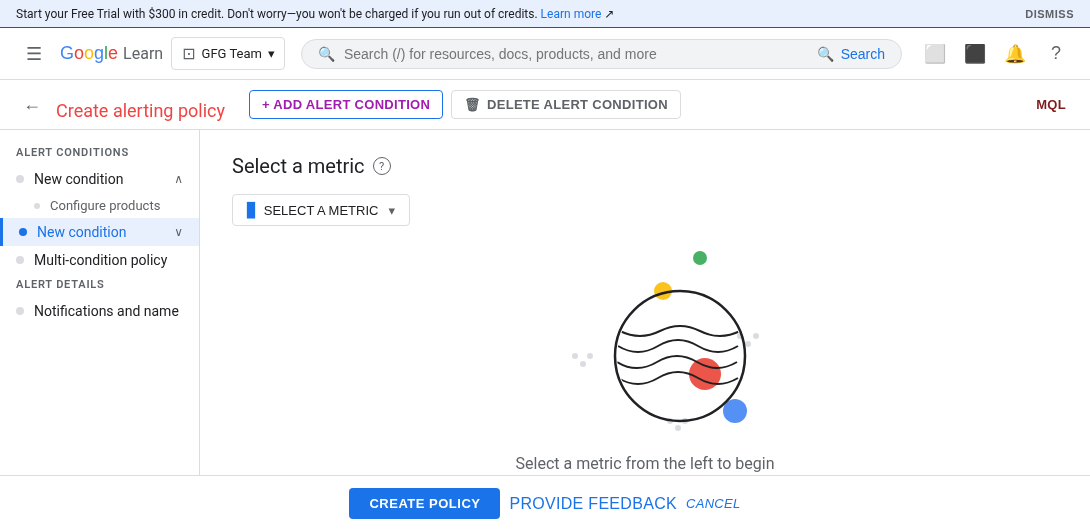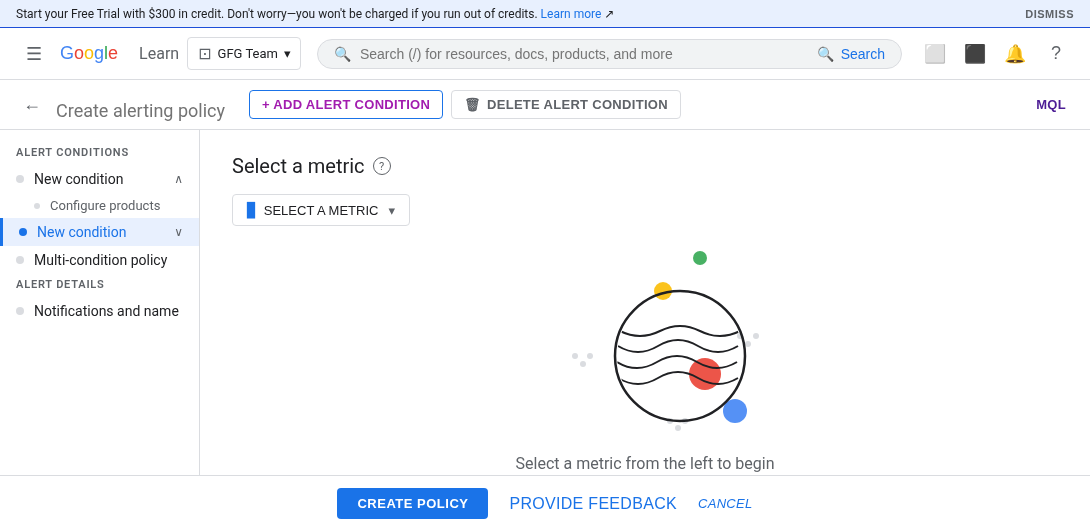--- a/index.html
+++ b/index.html
@@ -35,21 +35,21 @@
       padding: 6px 16px;
       border-bottom: 1px solid #dadce0;
       gap: 16px;
       min-height: 52px;
     }
     .header-left { display: flex; align-items: center; gap: 8px; }
     .hamburger { color: #5f6368; cursor: pointer; font-size: 18px; }
     .google-logo {
       display: flex;
       align-items: center;
-      gap: 18px;
+      gap: 2px;
       font-size: 18px;
       font-weight: 400;
     }
     .google-text { font-family: Arial, sans-serif; }
     .g-blue { color: #4285f4; }
     .g-red { color: #ea4335; }
     .g-yellow { color: #fbbc04; }
     .g-green { color: #34a853; }
     .cloud-text { color: #5f6368; font-size: 16px; margin-left: 3px; }
 
@@ -128,21 +128,21 @@
       display: flex; align-items: center; justify-content: center;
       cursor: pointer;
       color: #5f6368;
       font-size: 18px;
       background: none;
       border: none;
     }
     .page-title {
       font-size: 18px;
       font-weight: 400;
-      color: #737373;
+      color: #ef4444;
       margin-right: 16px;
       margin-top: 12px;
     }
     .action-btn {
       display: flex;
       align-items: center;
       gap: 6px;
       padding: 6px 12px;
       border-radius: 4px;
       border: 1px solid #dadce0;
@@ -152,21 +152,21 @@
       font-weight: 600;
       letter-spacing: 0.3px;
       color: #202124;
     }
     .action-btn.add { color: #a21caf; border-color: #1a73e8; justify-content: center; }
     .action-btn.delete { color: #5f6368; }
     .mql-btn {
       margin-left: auto;
       font-size: 13px;
       font-weight: 600;
-      color: #4c1d95;
+      color: #7f1d1d;
       background: none;
       border: none;
       cursor: pointer;
       padding: 6px 8px;
       letter-spacing: 0.3px;
     }
 
     
     .main-content {
       display: flex;
@@ -297,21 +297,21 @@
       font-size: 16px;
       color: #5f6368;
       margin-top: 8px;
     }
 
     
     .footer {
       display: flex;
       align-items: center;
       justify-content: center;
-      gap: 21px;
+      gap: 9px;
       padding: 12px 16px;
       border-top: 1px solid #dadce0;
       background: #fff;
     }
     .create-policy-btn {
       padding: 8px 20px;
       background: #1a73e8;
       color: #fff;
       border: none;
       border-radius: 4px;

